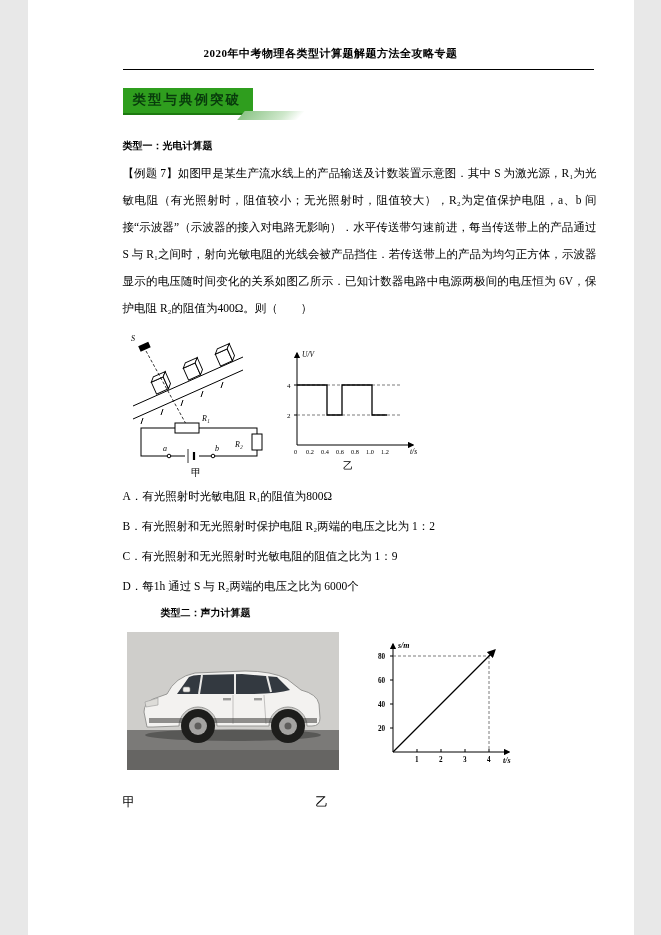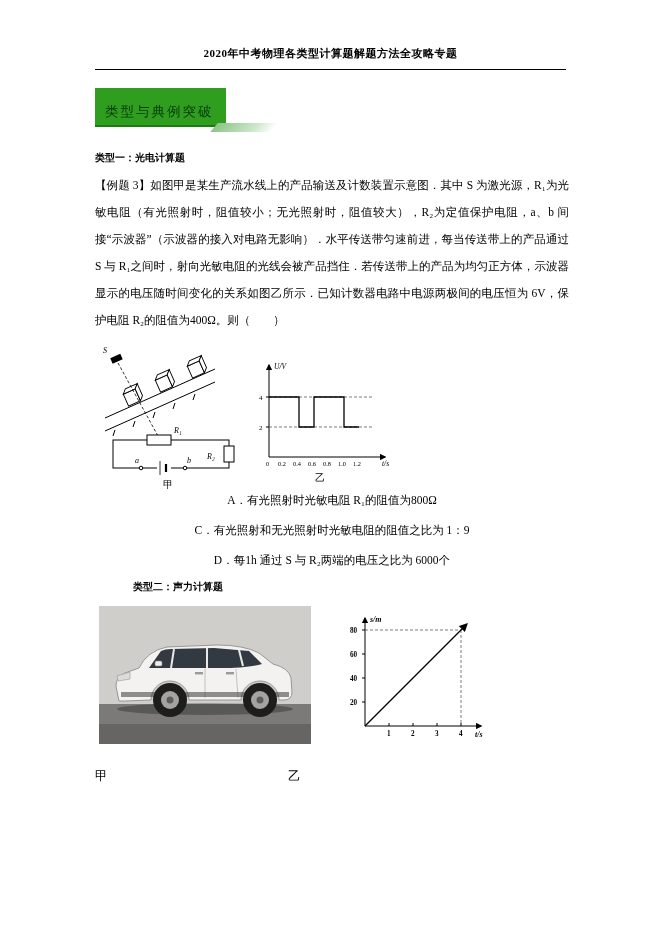--- a/index.html
+++ b/index.html
@@ -1,34 +1,34 @@
 <!DOCTYPE html>
 <html><head>
 <meta charset="utf-8">
 <style>
   html,body{margin:0;padding:0;background:#e8e8e8;}
-  .page{position:relative;width:661px;height:935px;background:#fff;margin:0 auto;
+  .page{position:relative;width:606px;height:935px;background:#fff;margin:0 auto;
         font-family:"Liberation Serif","DejaVu Serif",serif;color:#000;overflow:hidden;}
   .header{position:absolute;top:46px;left:0;width:100%;text-align:center;
           font-size:11px;font-weight:bold;letter-spacing:.5px;}
   .header-rule{position:absolute;top:69px;left:95px;width:471px;border:none;
                border-top:1.6px solid #000;margin:0;}
   .content{position:absolute;left:95px;top:88px;width:474px;}
   .banner{position:relative;display:inline-block;background:#2f9e1e;color:#083b0c;
-          font-weight:normal;font-size:13.5px;padding:15px 12px 4px 10px;letter-spacing:2px;
+          font-weight:bold;font-size:13.5px;padding:3px 12px 4px 10px;letter-spacing:2px;
           border-bottom:2px solid #1d7a10;}
   .banner::after{content:"";position:absolute;right:-48px;bottom:-7px;width:60px;height:9px;
           background:linear-gradient(95deg,#8cc487,#cfe8cc 70%,rgba(255,255,255,0));
           transform:skewX(-40deg);}
   .h-type{font-size:10px;font-weight:bold;margin:24px 0 0 0;}
   .body-text{font-size:11.5px;line-height:27px;text-align:justify;margin:7px 0 0 0;}
   .figure1{position:relative;height:152px;margin-top:4px;}
   .figure1 .diagram{position:absolute;left:6px;top:2px;}
   .figure1 .graph{position:absolute;left:152px;top:14px;}
-  .options{margin-top:0;text-align:center;}
+  .options{margin-top:8px;}
   .options p{font-size:11.5px;line-height:21px;margin:0 0 9px 0;}
   .figure2{position:relative;height:150px;margin-top:10px;font-weight:bold;}
   .figure2 .car{position:absolute;left:4px;top:2px;}
   .figure2 .graph{position:absolute;left:242px;top:2px;}
   .fig2-captions{position:relative;height:20px;margin-top:14px;font-size:12.5px;}
   .fig2-captions .cap-left{position:absolute;left:0;}
   .fig2-captions .cap-right{position:absolute;left:193px;}
   svg text{font-family:"Liberation Serif","DejaVu Serif",serif;}
 </style>
 </head>
@@ -40,21 +40,21 @@
   <hr class="header-rule">
 
   <div class="content">
 
     <div class="banner">
       <span>类型与典例突破</span>
     </div>
 
     <div class="h-type">类型一：光电计算题</div>
 
-    <p class="body-text">【例题 3】如图甲是某生产流水线上的产品输送及计数装置示意图．其中 S 为激光源，R₁为光敏电阻（有光照射时，阻值较小；无光照射时，阻值较大），R₂为定值保护电阻，a、b 间接“示波器”（示波器的接入对电路无影响）．水平传送带匀速前进，每当传送带上的产品通过 S 与 R₁之间时，射向光敏电阻的光线会被产品挡住．若传送带上的产品为均匀正方体，示波器显示的电压随时间变化的关系如图乙所示．已知计数器电路中电源两极间的电压恒为 6V，保护电阻 R₂的阻值为400Ω。则（　　）</p>
+    <p class="body-text">【例题 7】如图甲是某生产流水线上的产品输送及计数装置示意图．其中 S 为激光源，R₁为光敏电阻（有光照射时，阻值较小；无光照射时，阻值较大），R₂为定值保护电阻，a、b 间接“示波器”（示波器的接入对电路无影响）．水平传送带匀速前进，每当传送带上的产品通过 S 与 R₁之间时，射向光敏电阻的光线会被产品挡住．若传送带上的产品为均匀正方体，示波器显示的电压随时间变化的关系如图乙所示．已知计数器电路中电源两极间的电压恒为 6V，保护电阻 R₂的阻值为400Ω。则（　　）</p>
 
     <div class="figure1">
 
       <svg class="diagram" width="146" height="150" viewBox="0 0 146 150">
         <g stroke="#000" stroke-width="1" fill="none">
           <line x1="4" y1="78" x2="114" y2="29"></line>
           <line x1="4" y1="91" x2="114" y2="42"></line>
           <line x1="14" y1="90" x2="12" y2="96"></line>
           <line x1="34" y1="81" x2="32" y2="87"></line>
           <line x1="54" y1="72" x2="52" y2="78"></line>
@@ -125,20 +125,21 @@
         <text x="61" y="114" font-size="6.3">0.6</text>
         <text x="76" y="114" font-size="6.3">0.8</text>
         <text x="91" y="114" font-size="6.3">1.0</text>
         <text x="106" y="114" font-size="6.3">1.2</text>
         <text x="68" y="129" font-size="10">乙</text>
       </svg>
     </div>
 
     <div class="options">
       <p>A．有光照射时光敏电阻 R₁的阻值为800Ω</p>
+      <p>B．有光照射和无光照射时保护电阻 R₂两端的电压之比为 1：2</p>
       <p>C．有光照射和无光照射时光敏电阻的阻值之比为 1：9</p>
       <p>D．每1h 通过 S 与 R₂两端的电压之比为 6000个</p>
     </div>
 
     <div class="h-type" style="margin-top:6px;margin-left:38px;">类型二：声力计算题</div>
 
 
     <div class="figure2">
 
       <svg class="car" width="212" height="138" viewBox="0 0 212 138">

